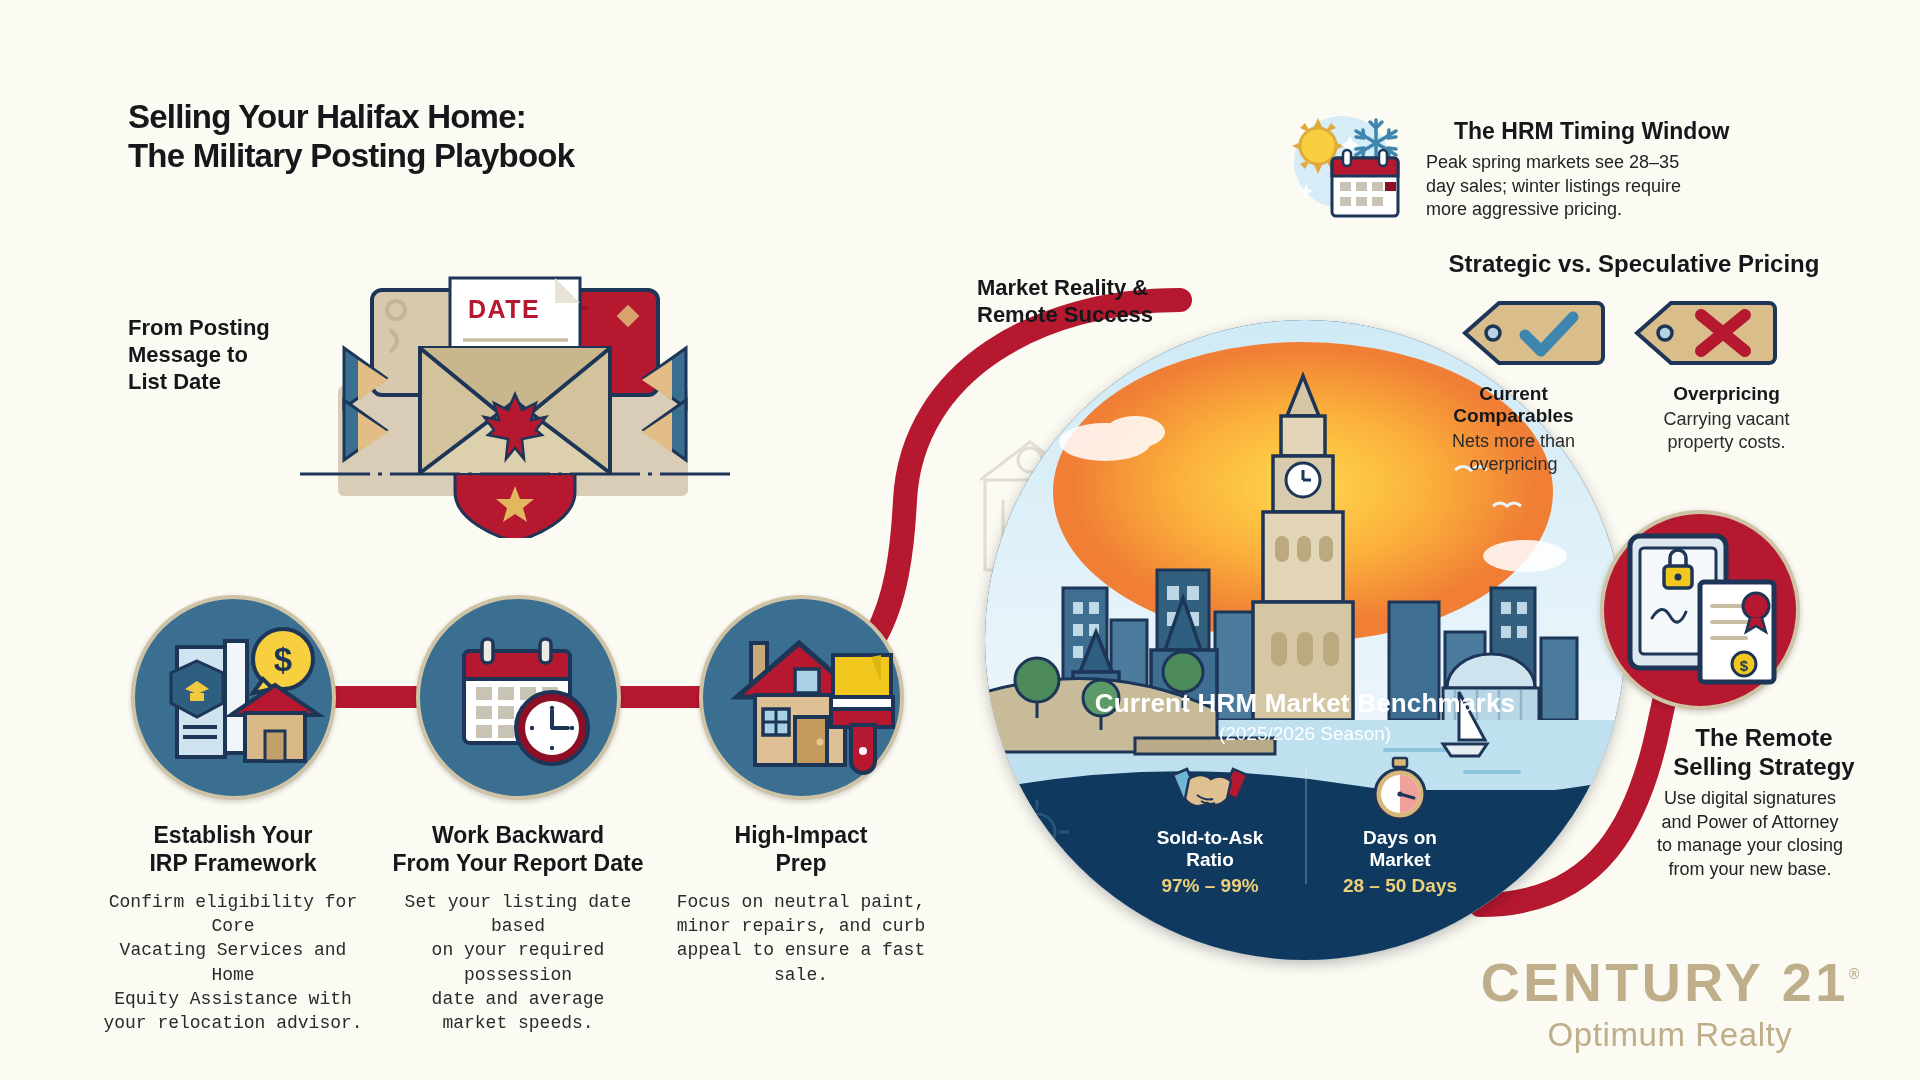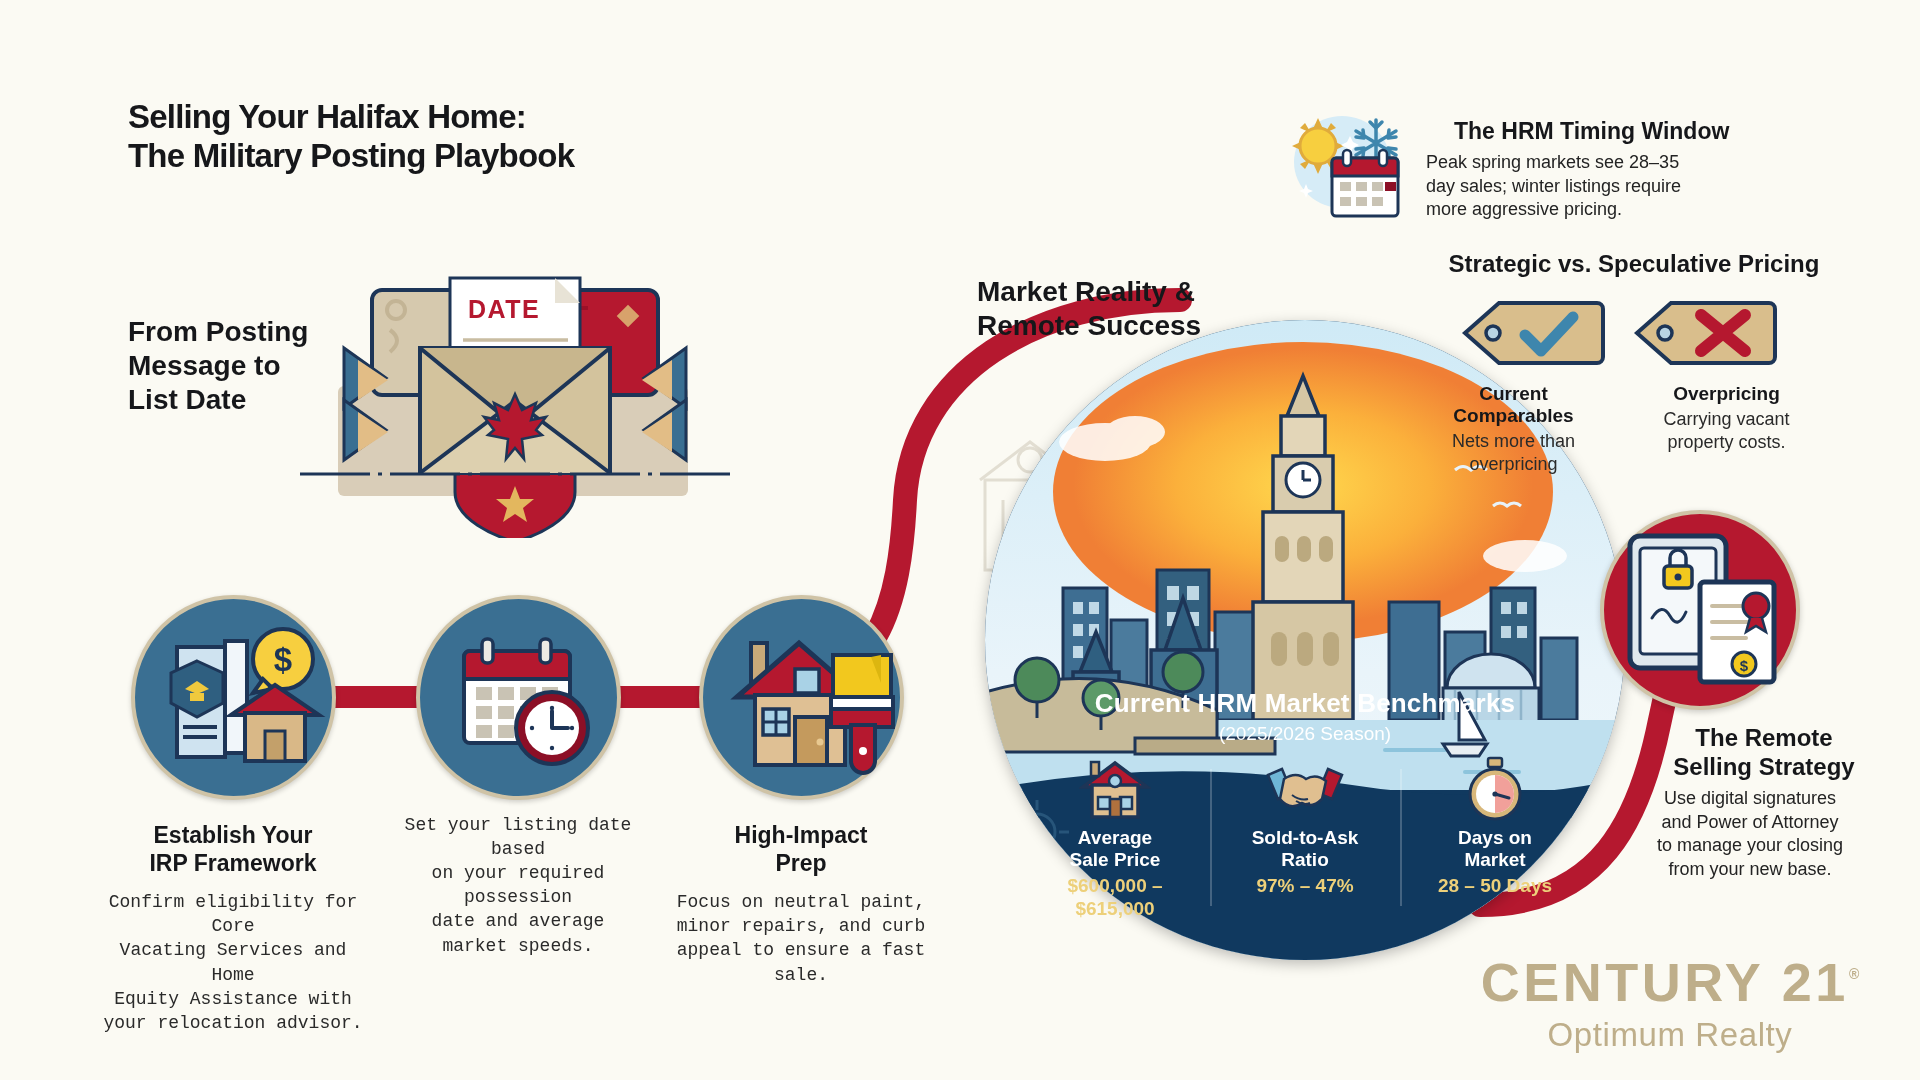--- a/index.html
+++ b/index.html
@@ -15,21 +15,21 @@
   
   .main-title {
     position:absolute; left:128px; top:98px;
     font-size:33px; font-weight:bold; line-height:1.17;
     letter-spacing:-0.8px; color:#16171a;
     white-space:pre-line;
   }
 
   
   .sec-head {
-    position:absolute; font-size:28px; font-weight:bold;
+    position:absolute; font-size:22px; font-weight:bold;
     line-height:1.22; color:#16171a; white-space:pre-line;
   }
   #posting-heading { left:128px; top:315px; }
   #market-heading  { left:977px; top:275px; }
 
   
   .ribbon { position:absolute; left:0; top:0; pointer-events:none; }
 
   
   .step { position:absolute; width:300px; text-align:center; }
@@ -226,20 +226,22 @@
         </g>
         <circle cx="132" cy="129" r="36" fill="#8c0f26" stroke="#1d3557" stroke-width="4"></circle>
         <circle cx="132" cy="129" r="27" fill="#ffffff"></circle>
         <path d="M132 129 v-17 M132 129 h16" stroke="#1d3557" stroke-width="4" stroke-linecap="round"></path>
         <circle cx="132" cy="109" r="2.2" fill="#1d3557"></circle>
           <circle cx="152" cy="129" r="2.2" fill="#1d3557"></circle>
         <circle cx="132" cy="149" r="2.2" fill="#1d3557"></circle>
           <circle cx="112" cy="129" r="2.2" fill="#1d3557"></circle>
       </svg>
     </div>
+    <div class="step-title">Work Backward
+From Your Report Date</div>
     <div class="step-desc">Set your listing date based
 on your required possession
 date and average
 market speeds.</div>
   </div>
 
   <div class="step" id="step-3">
     <div class="step-circle">
       <svg width="205" height="205" viewBox="0 0 205 205">
         <rect x="48" y="44" width="16" height="44" fill="#c9a979" stroke="#1d3557" stroke-width="4"></rect>
@@ -408,50 +410,33 @@
         <path d="M20 600 h70"></path>
       </g>
     </svg>
   </div>
 
   <div id="benchmarks">
     <div class="bm-title">Current HRM Market Benchmarks</div>
     <div class="bm-sub">(2025/2026 Season)</div>
     <div class="bm-row">
 
-      <div class="bm-cell">
-        <div class="bm-icon">
-          <svg width="72" height="64" viewBox="0 0 72 64">
-            <path d="M4 30 l32 -24 32 24 z" fill="#b5182f" stroke="#1d3557" stroke-width="3.5"></path>
-            <rect x="13" y="28" width="46" height="32" fill="#e0bf90" stroke="#1d3557" stroke-width="3.5"></rect>
-            <circle cx="36" cy="24" r="6" fill="#a9d2e6" stroke="#1d3557" stroke-width="2.5"></circle>
-            <rect x="19" y="40" width="12" height="12" fill="#a9d2e6" stroke="#1d3557" stroke-width="2.5"></rect>
-            <rect x="41" y="40" width="12" height="12" fill="#a9d2e6" stroke="#1d3557" stroke-width="2.5"></rect>
-            <rect x="31" y="42" width="11" height="18" fill="#b0713e" stroke="#1d3557" stroke-width="2.5"></rect>
-            <rect x="12" y="5" width="8" height="14" fill="#c9a979" stroke="#1d3557" stroke-width="2.5"></rect>
-          </svg>
-        </div>
-        <div class="bm-label">Average
-Sale Price</div>
-        <div class="bm-value">$600,000 –
-$615,000</div>
-      </div>
 
       <div class="bm-cell">
         <div class="bm-icon">
           <svg width="78" height="64" viewBox="0 0 78 64">
             <path d="M2 18 l14 -6 10 24 -14 6 z" fill="#6fb6d6" stroke="#1d3557" stroke-width="2.5"></path>
             <path d="M76 18 l-14 -6 -10 24 14 6 z" fill="#b5182f" stroke="#1d3557" stroke-width="2.5"></path>
             <path d="M18 22 q12 -8 22 0 q10 -6 20 2 l-4 18 q-10 10 -20 4 q-12 8 -22 -4 z" fill="#e0bf90" stroke="#1d3557" stroke-width="2.5"></path>
             <path d="M26 38 q8 6 16 4 M30 44 q8 5 14 2" stroke="#1d3557" stroke-width="2" fill="none"></path>
           </svg>
         </div>
         <div class="bm-label">Sold-to-Ask
 Ratio</div>
-        <div class="bm-value">97% – 47%</div>
+        <div class="bm-value">97% – 99%</div>
       </div>
 
       <div class="bm-cell">
         <div class="bm-icon">
           <svg width="66" height="66" viewBox="0 0 66 66">
             <rect x="26" y="2" width="14" height="9" rx="2" fill="#d8b77a" stroke="#1d3557" stroke-width="2.5"></rect>
             <circle cx="33" cy="38" r="25" fill="#d8b77a" stroke="#1d3557" stroke-width="3"></circle>
             <circle cx="33" cy="38" r="19" fill="#ffffff"></circle>
             <path d="M33 19 a19 19 0 0 1 0 38 z" fill="#f1a09a"></path>
             <path d="M33 38 l14 4" stroke="#1d3557" stroke-width="3" stroke-linecap="round"></path>

